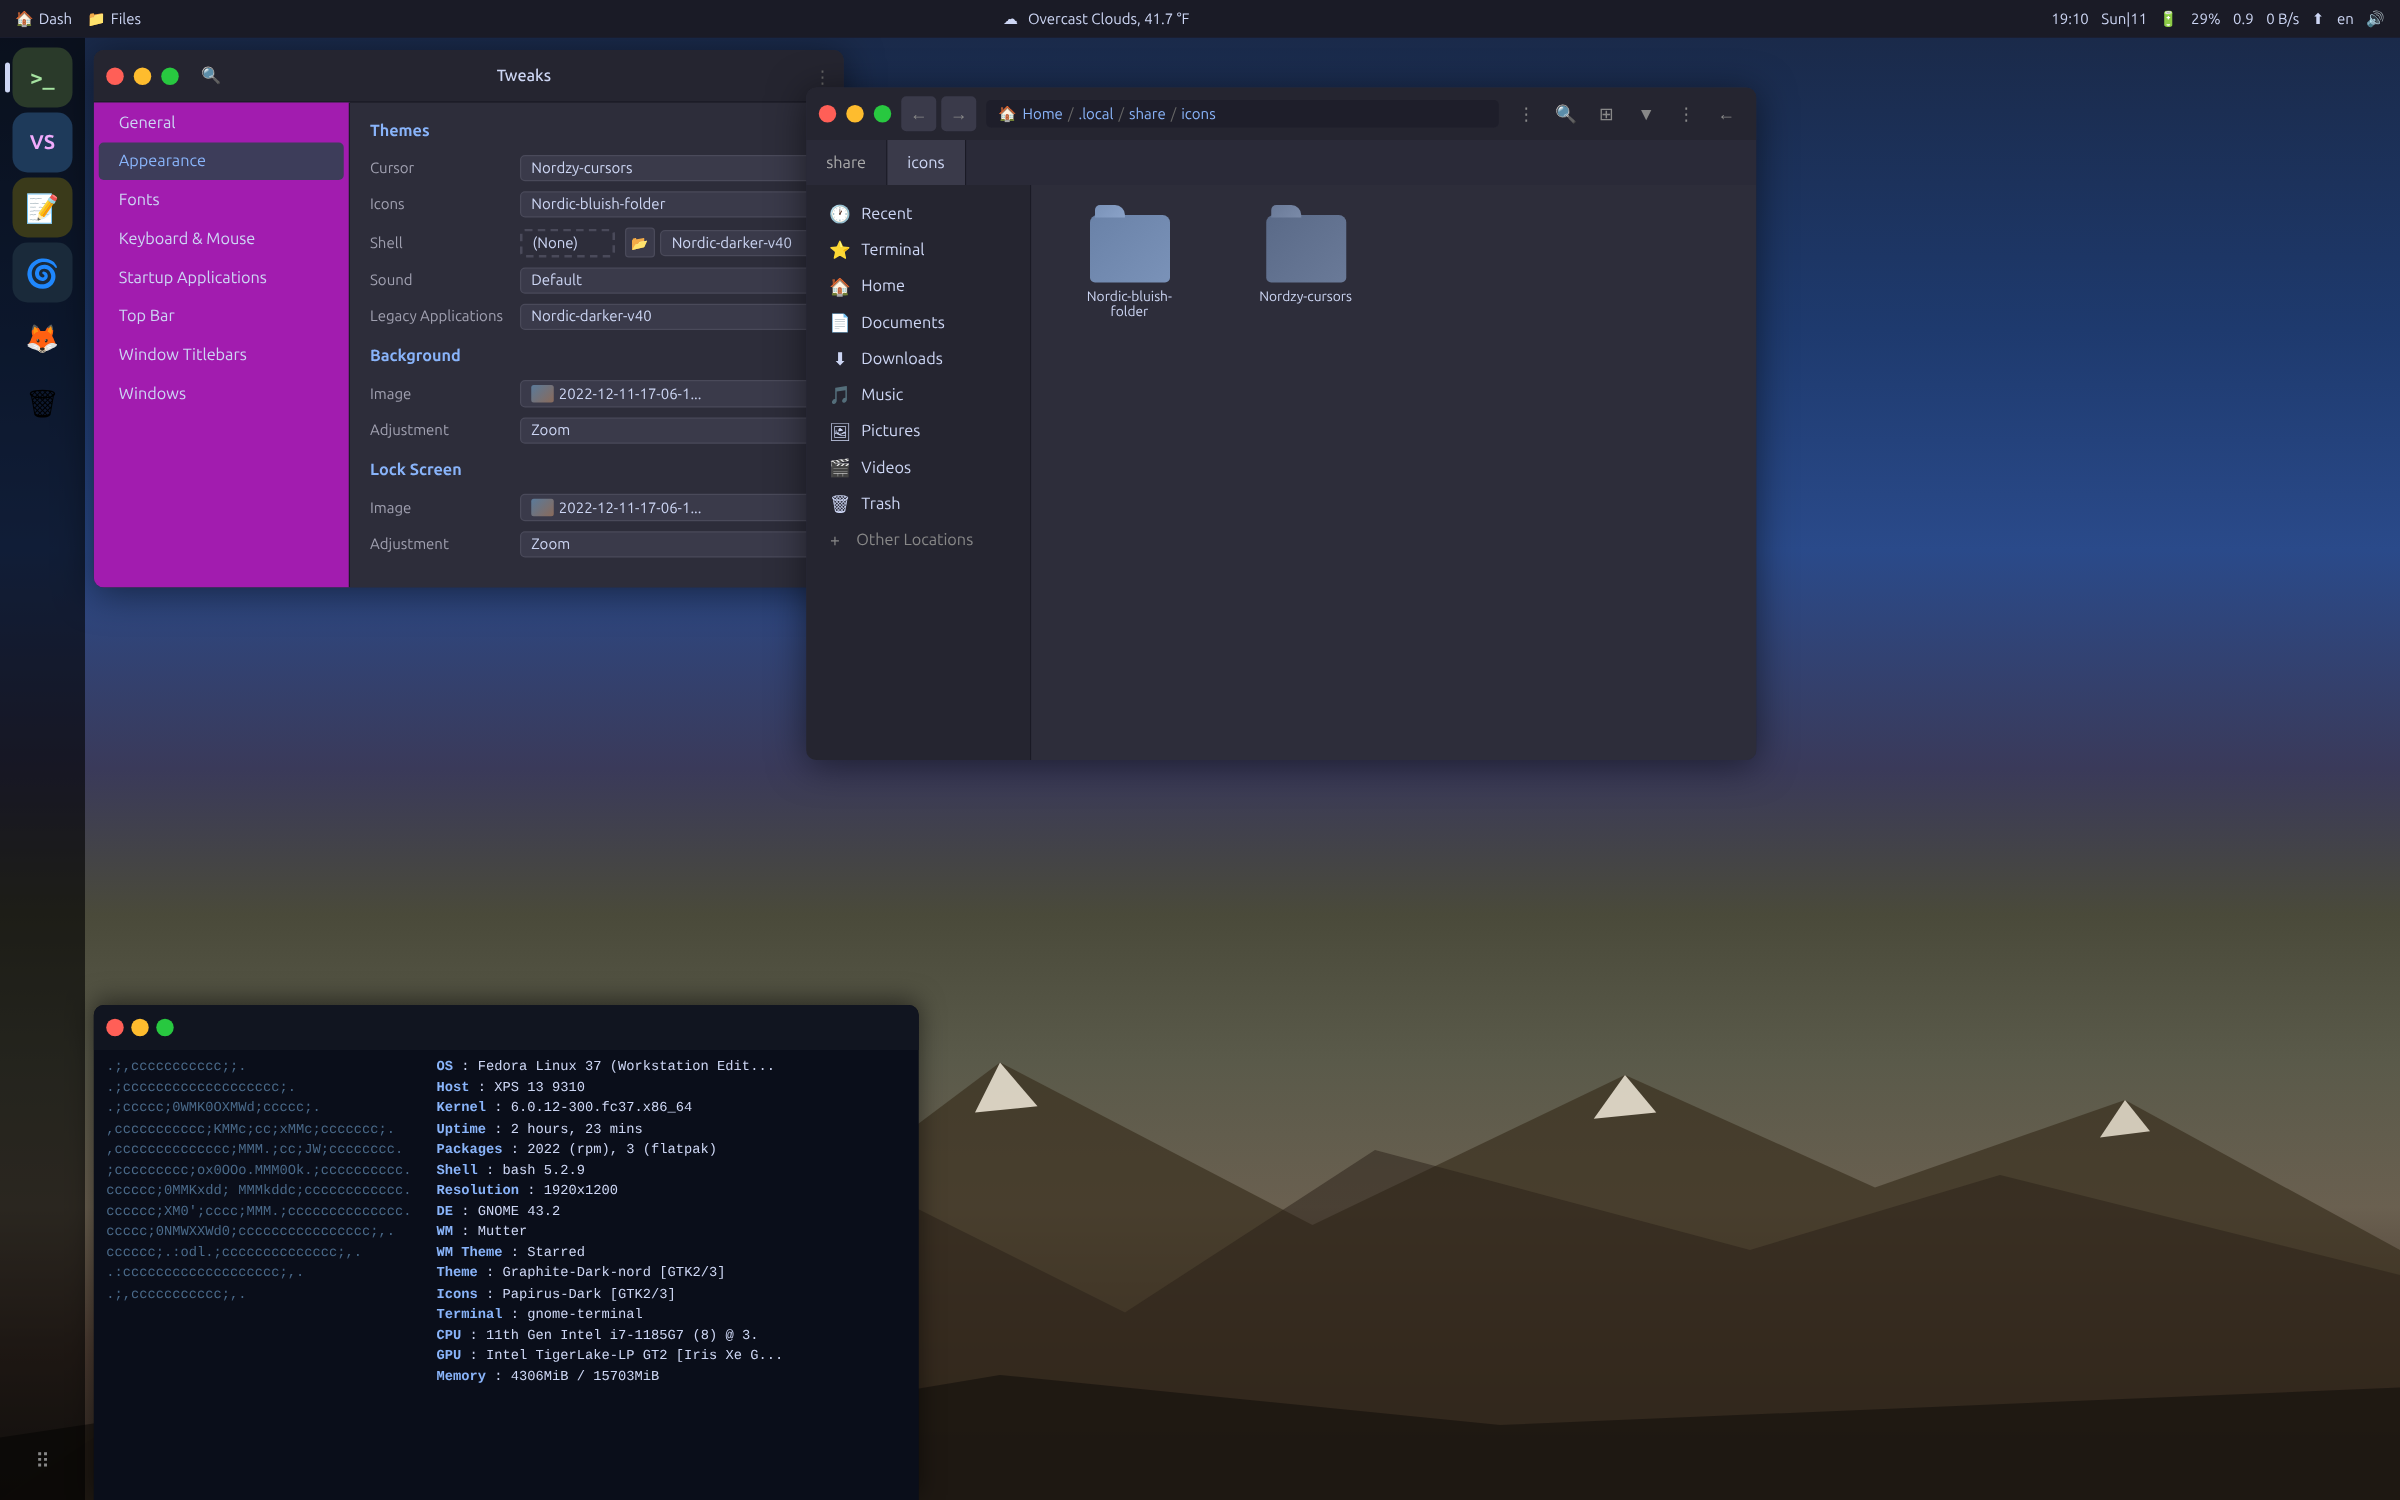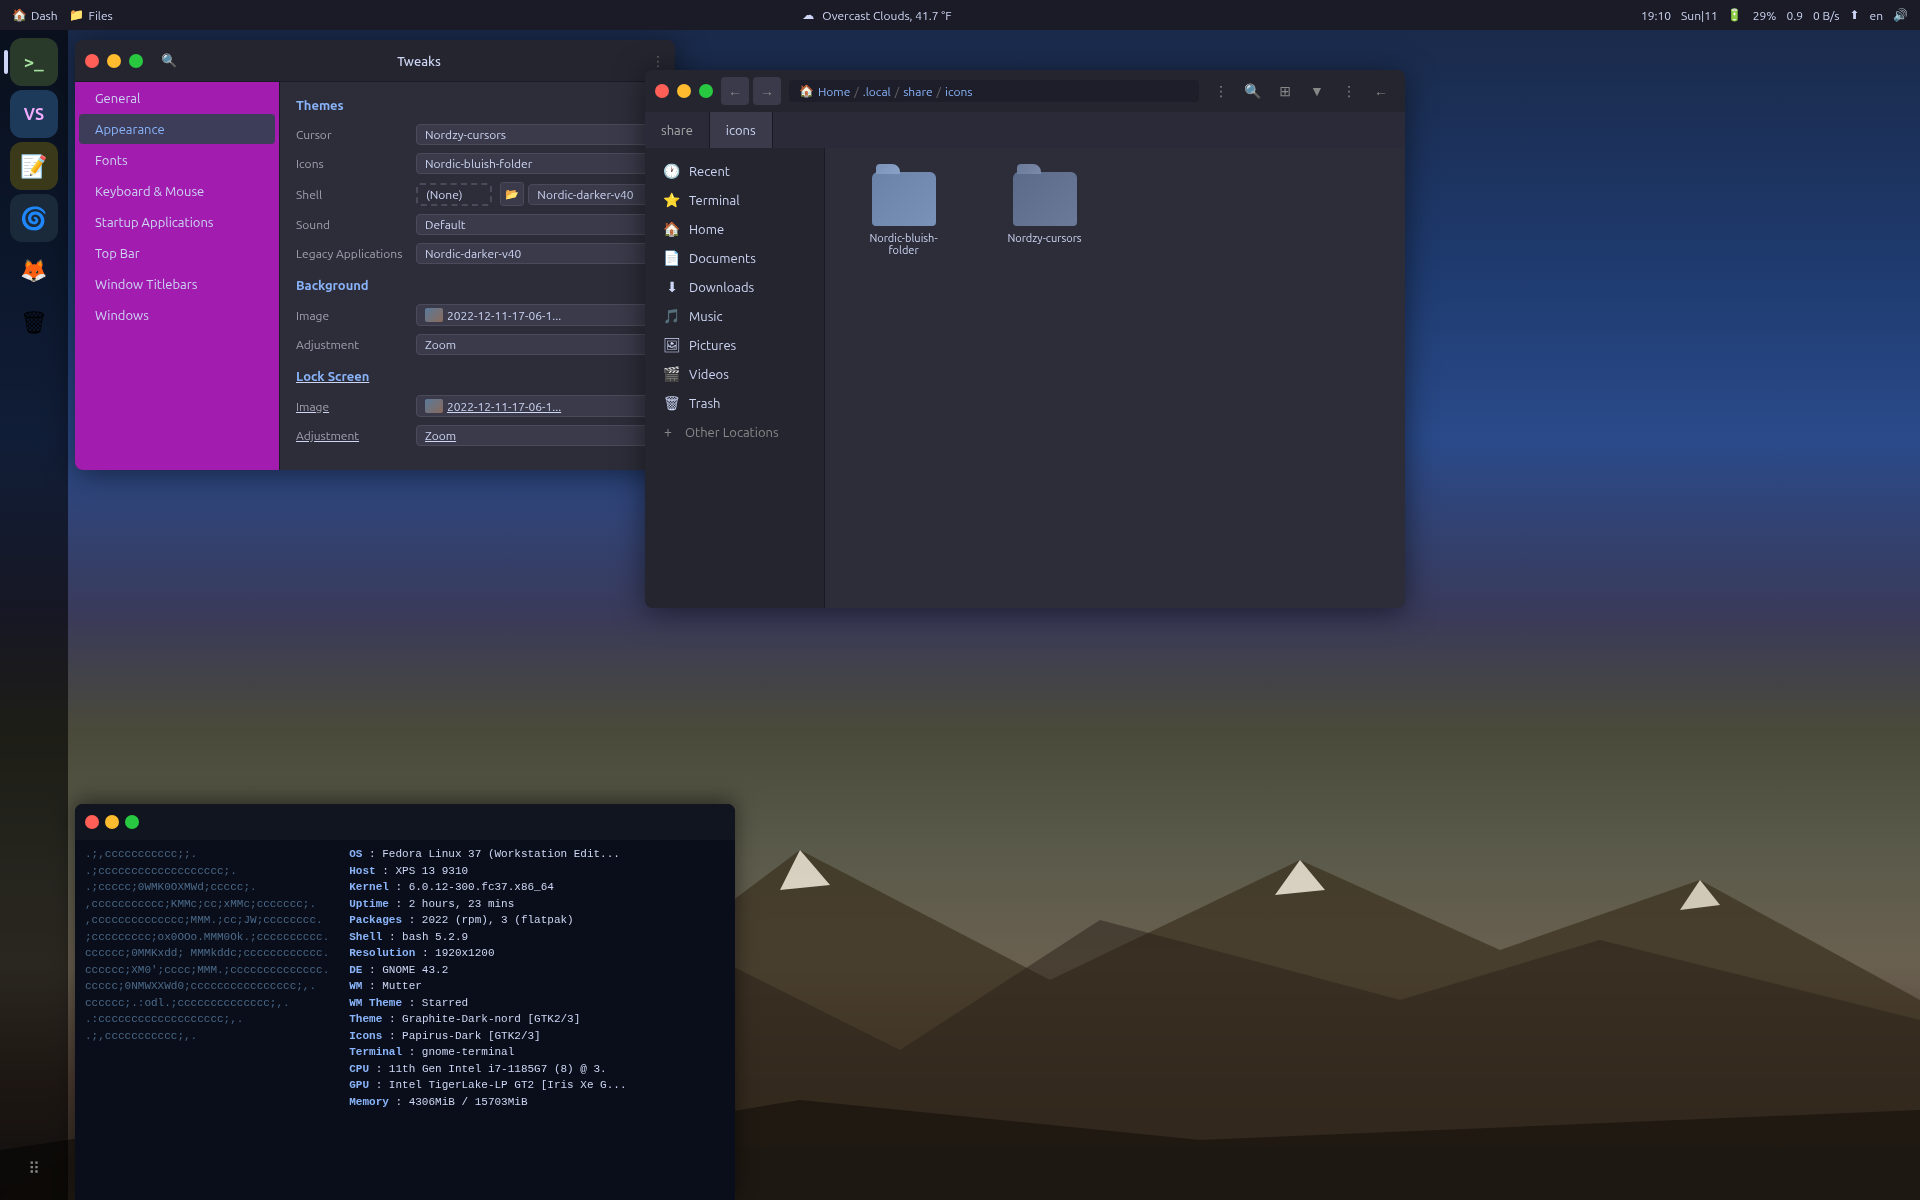--- a/index.html
+++ b/index.html
@@ -541,21 +541,21 @@
             </div>
           </div>
           <div class="setting-row">
             <span class="setting-label">Adjustment</span>
             <div class="setting-value">
               <span>Zoom</span>
             </div>
           </div>
         </div>
 
-        <div style="margin-top:14px;text-decoration:underline;">
+        <div style="margin-top:14px;">
           <div class="section-title">Lock Screen</div>
           <div class="setting-row">
             <span class="setting-label">Image</span>
             <div class="setting-value">
               <div class="bg-preview"></div>
               <span>2022-12-11-17-06-1...</span>
             </div>
           </div>
           <div class="setting-row">
             <span class="setting-label">Adjustment</span>

